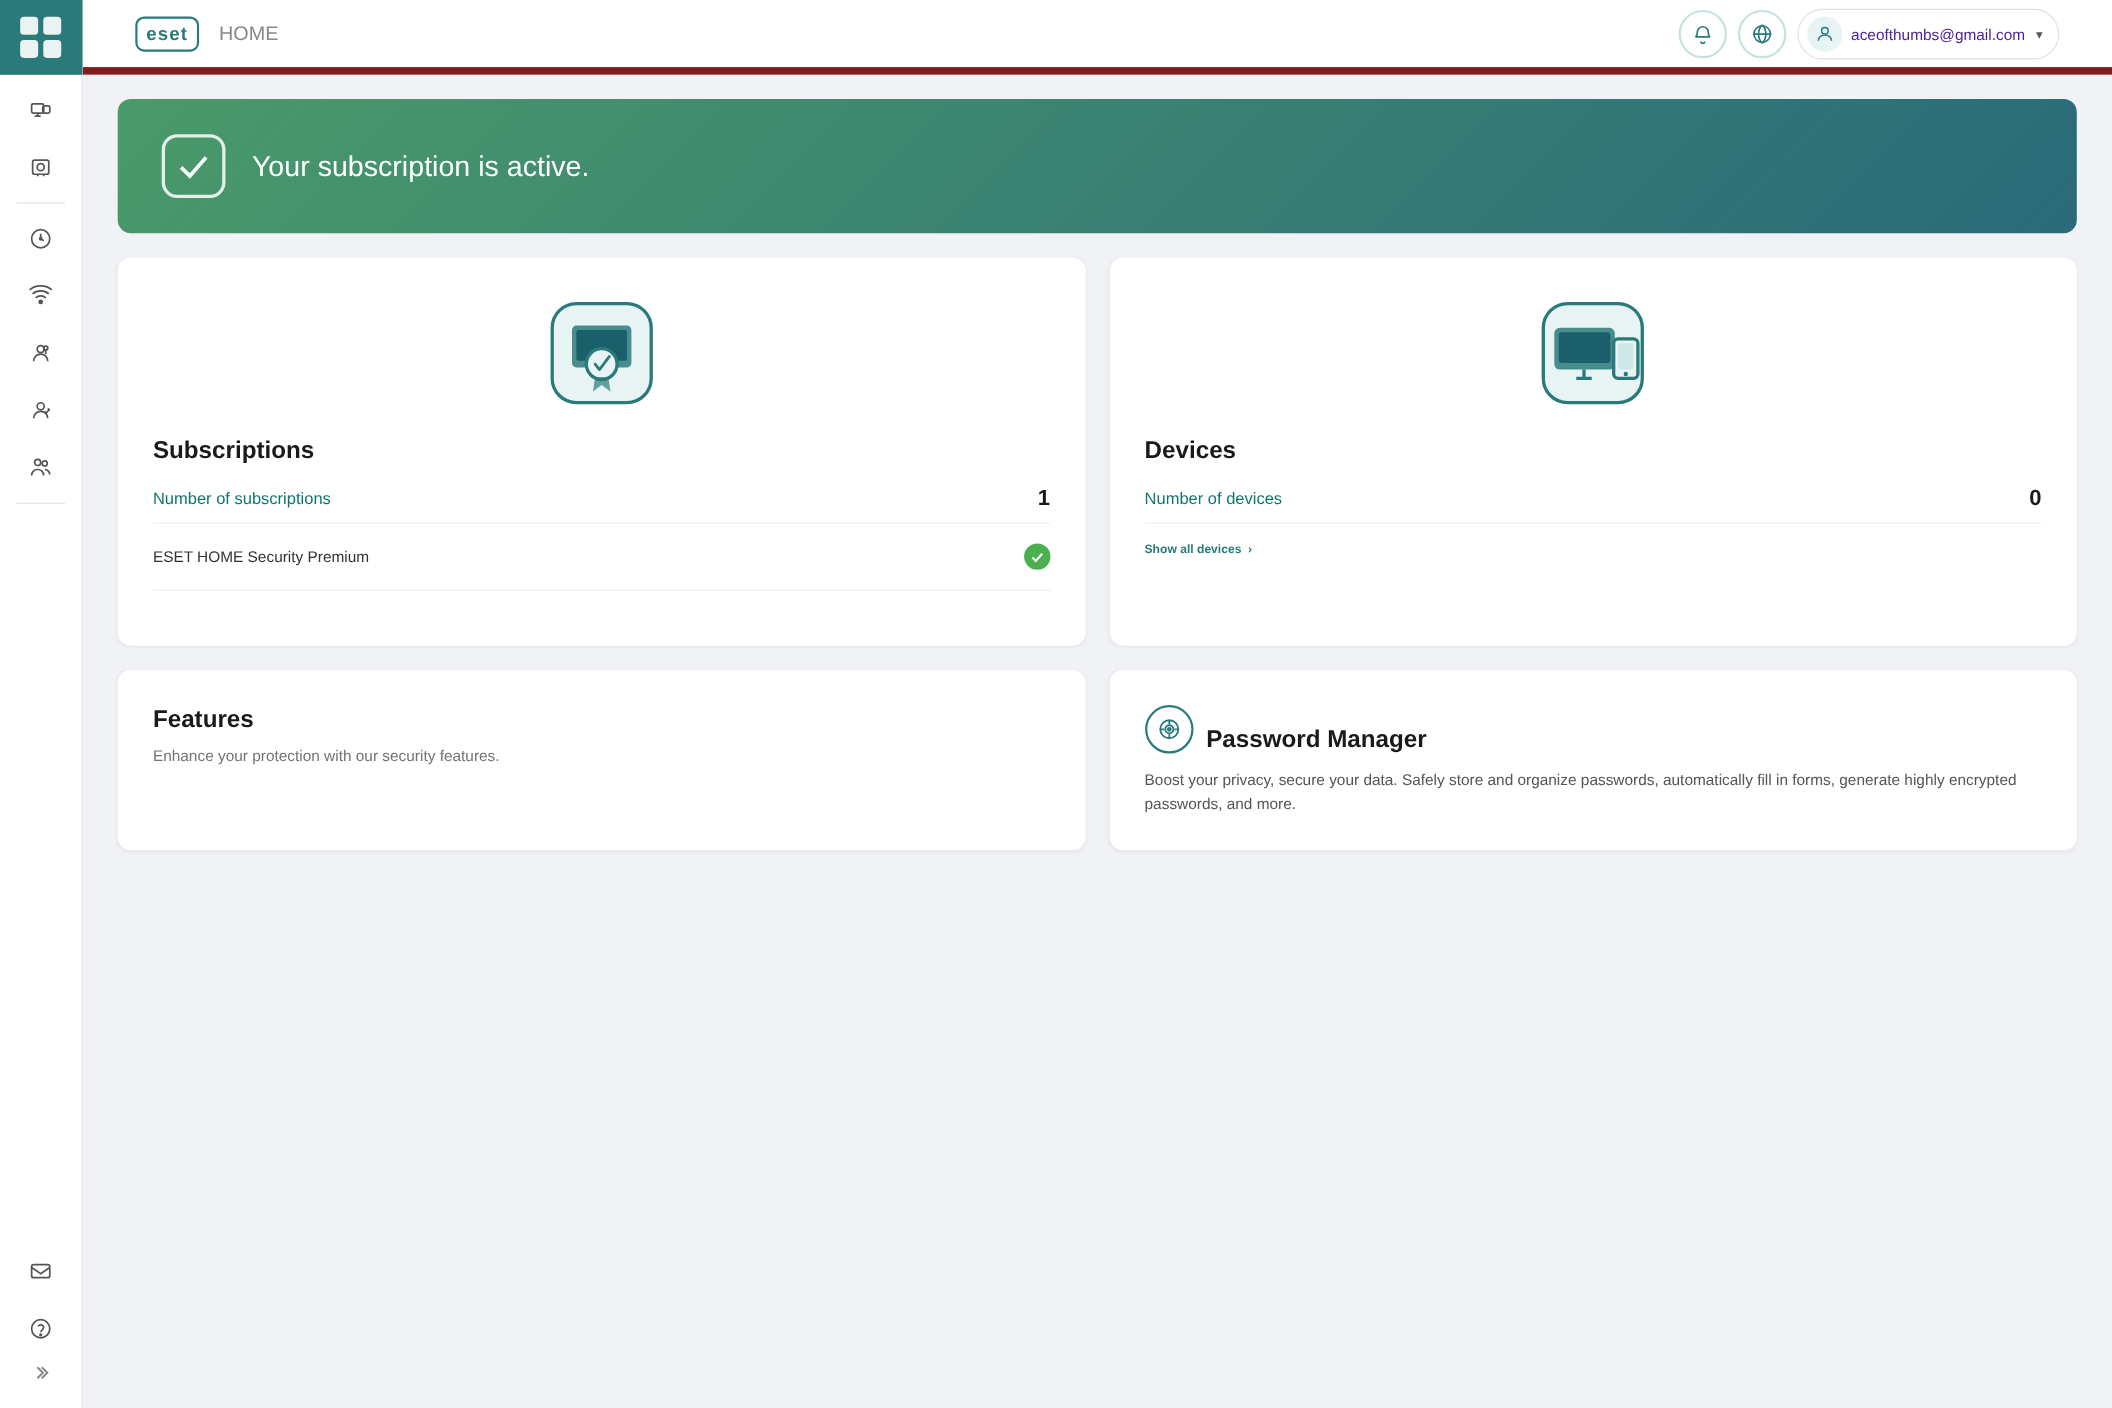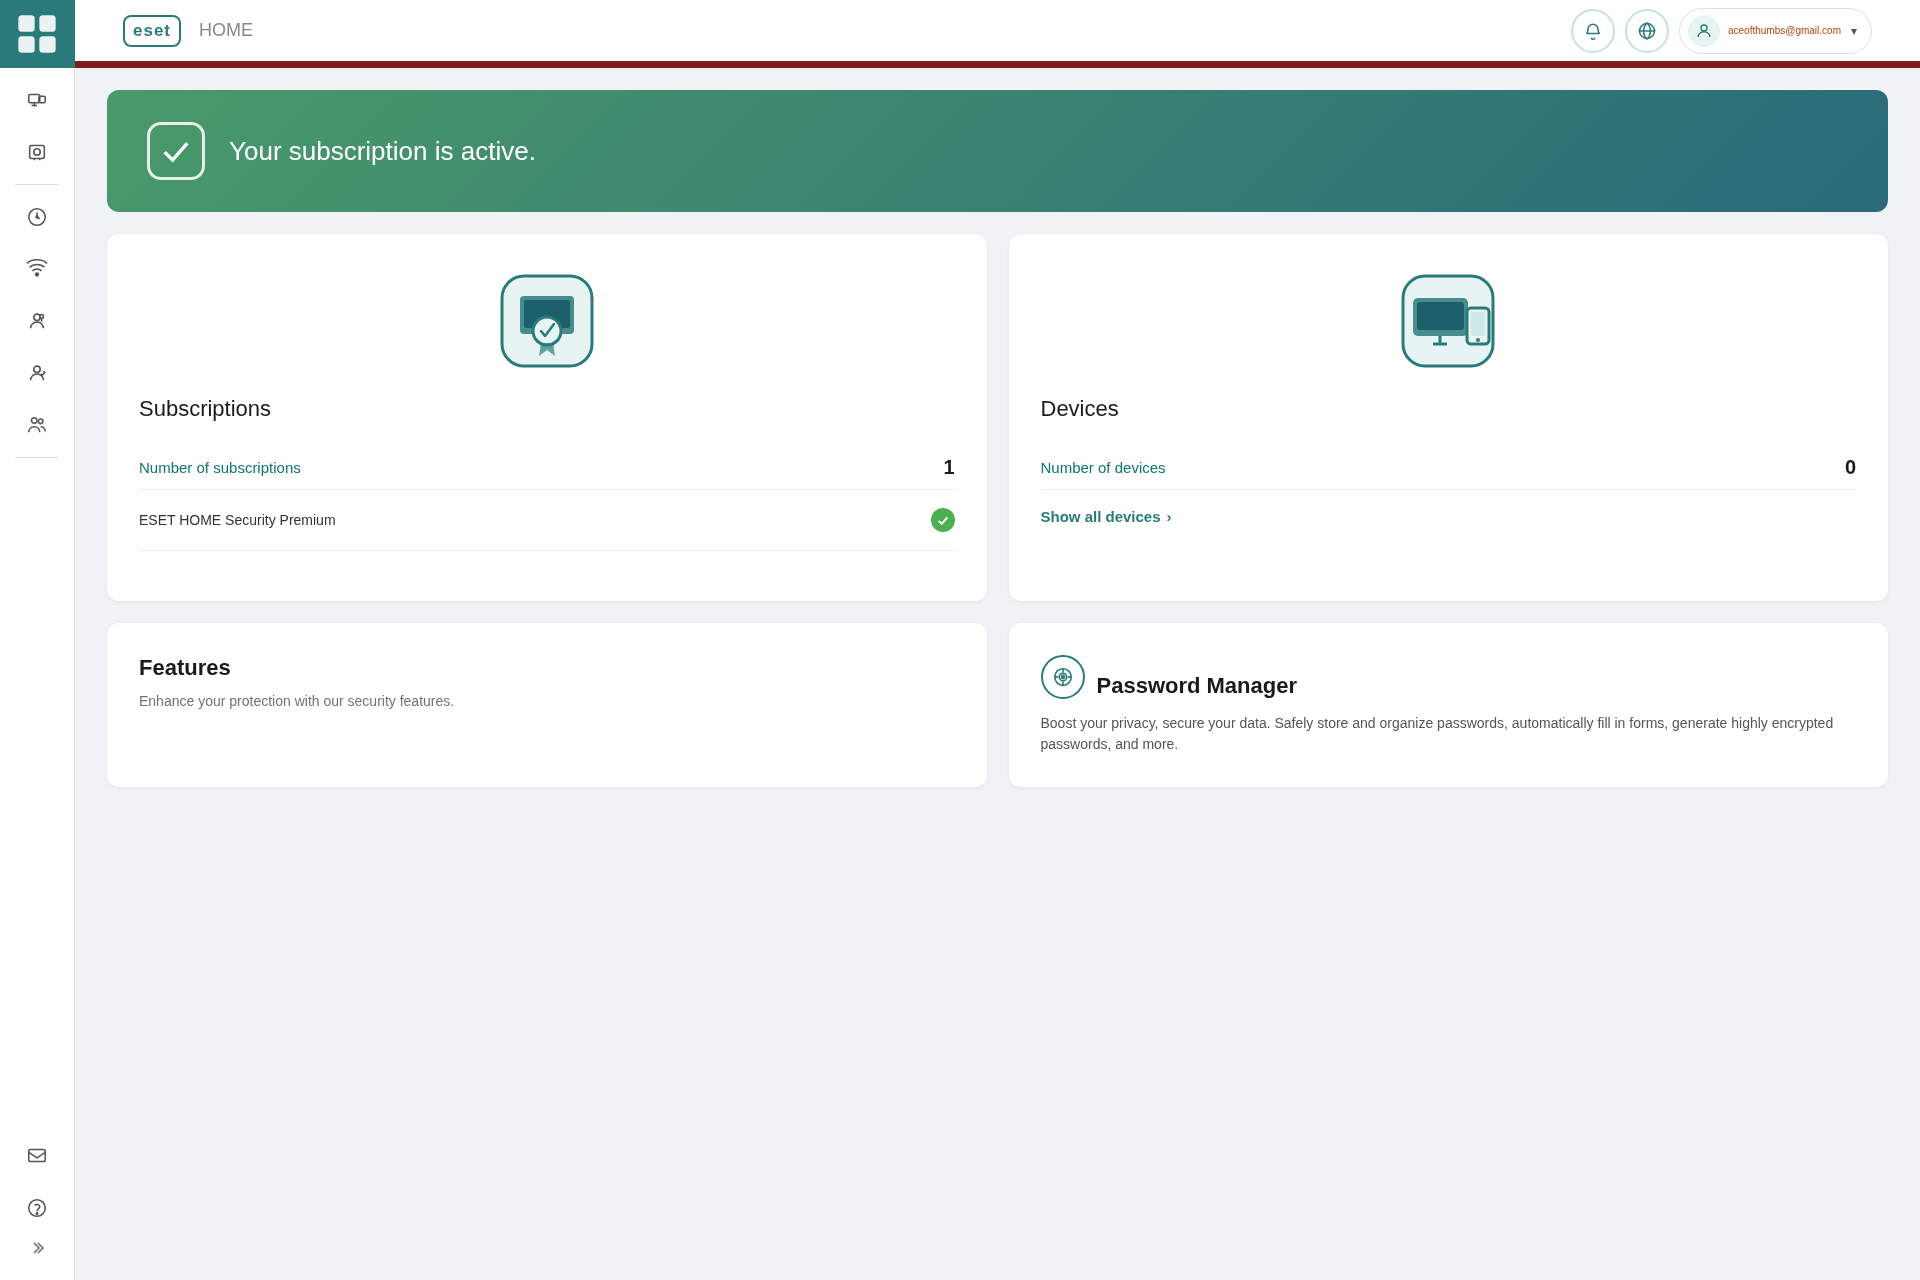--- a/index.html
+++ b/index.html
@@ -151,21 +151,21 @@
       width: 32px;
       height: 32px;
       border-radius: 50%;
       background: #e8f4f4;
       display: flex;
       align-items: center;
       justify-content: center;
       color: #2a7a7a;
       font-size: 16px;
     }
-    .user-email { font-size: 10px; color: #c2410c; }
+    .user-email { font-size: 14px; color: #4c1d95; }
     .chevron-down { color: #555; font-size: 12px; margin-left: 2px; }
 
     
     .content {
       flex: 1;
       overflow-y: auto;
       padding: 0;
       background: #f0f2f5;
     }
 
@@ -208,23 +208,23 @@
       padding: 32px;
       box-shadow: 0 1px 4px rgba(0,0,0,0.06);
     }
     .card-icon-wrap {
       display: flex;
       justify-content: center;
       margin-bottom: 20px;
     }
     .card-title {
       font-size: 22px;
-      font-weight: 400;
+      font-weight: 700;
       color: #1a1a1a;
-      margin-bottom: 24px;
+      margin-bottom: 10px;
     }
     .card-stat-row {
       display: flex;
       align-items: center;
       justify-content: space-between;
       padding: 10px 0;
       border-bottom: 1px solid #eee;
     }
     .card-stat-label { font-size: 15px; color: #0f766e; }
     .card-stat-value { font-size: 20px; font-weight: 700; color: #1a1a1a; }
@@ -245,21 +245,21 @@
       align-items: center;
       justify-content: center;
       color: #fff;
       font-size: 13px;
     }
     .card-link-row {
       padding-top: 18px;
     }
     .card-link {
       color: #2a7a7a;
-      font-size: 15px;
+      font-size: 11px;
       font-weight: 600;
       cursor: pointer;
       display: flex;
       align-items: center;
       gap: 6px;
       text-decoration: none;
     }
     .protect-btn {
       width: 100%;
       background: #2a5f8a;

